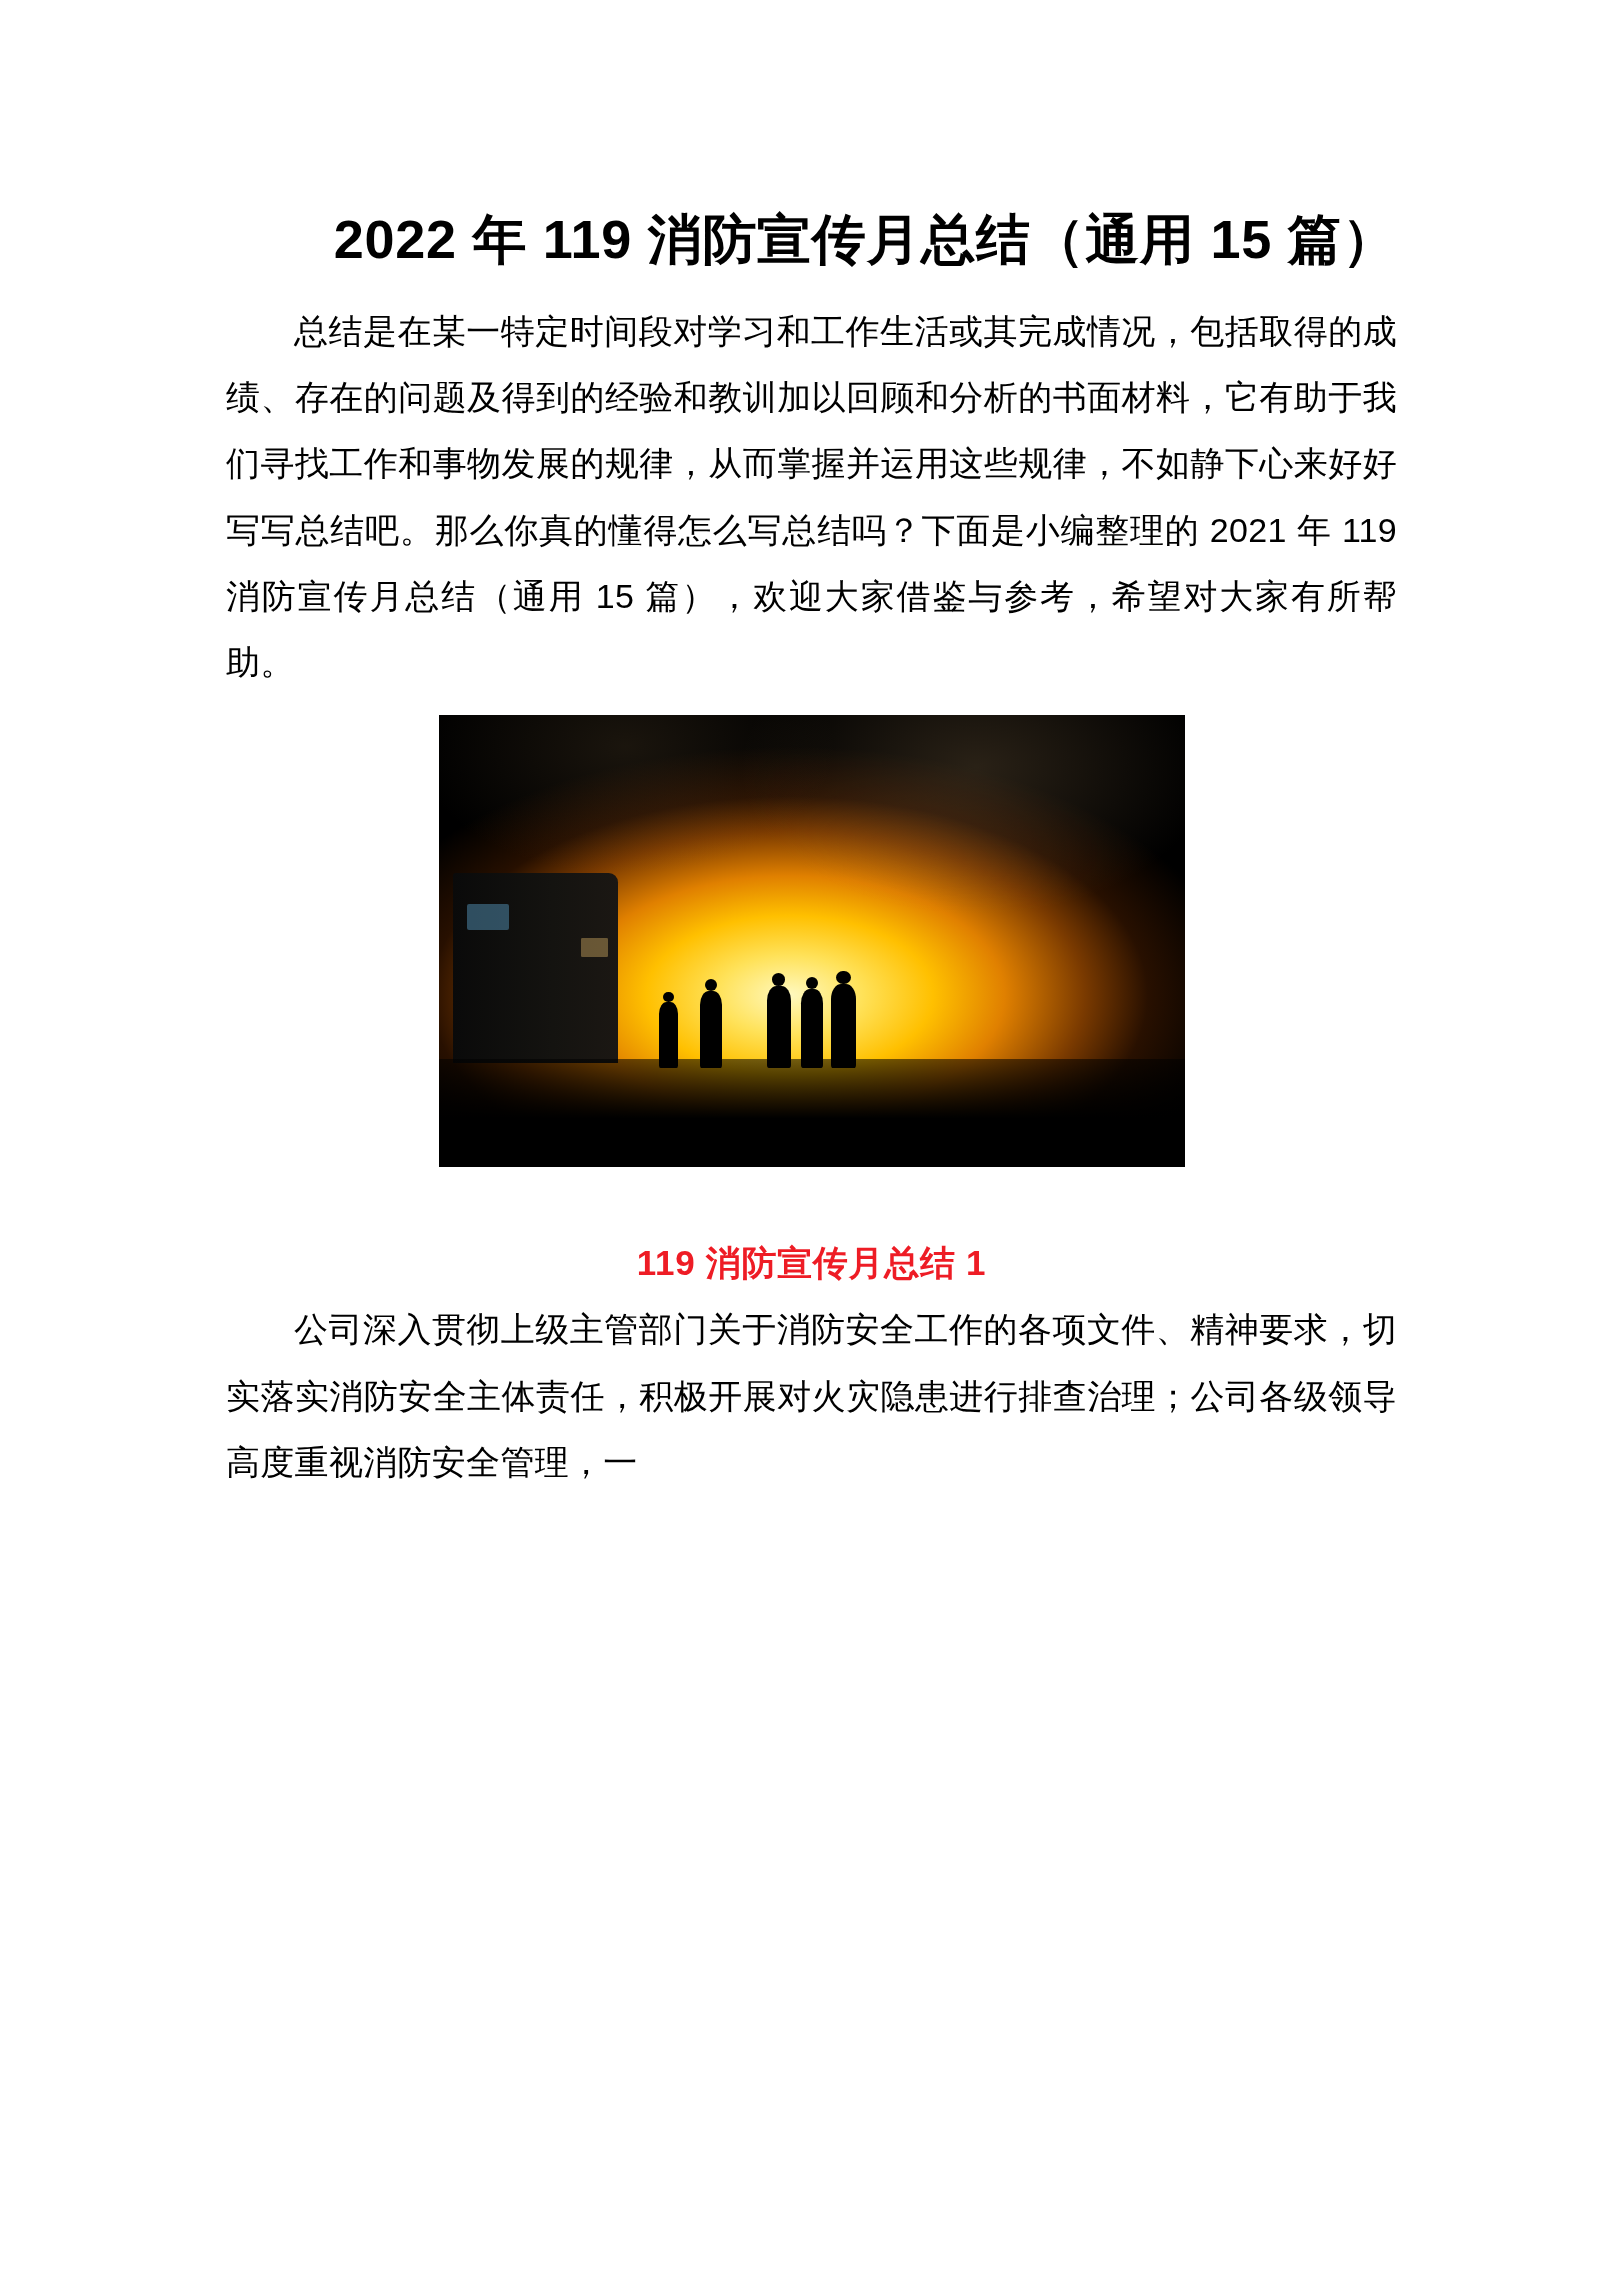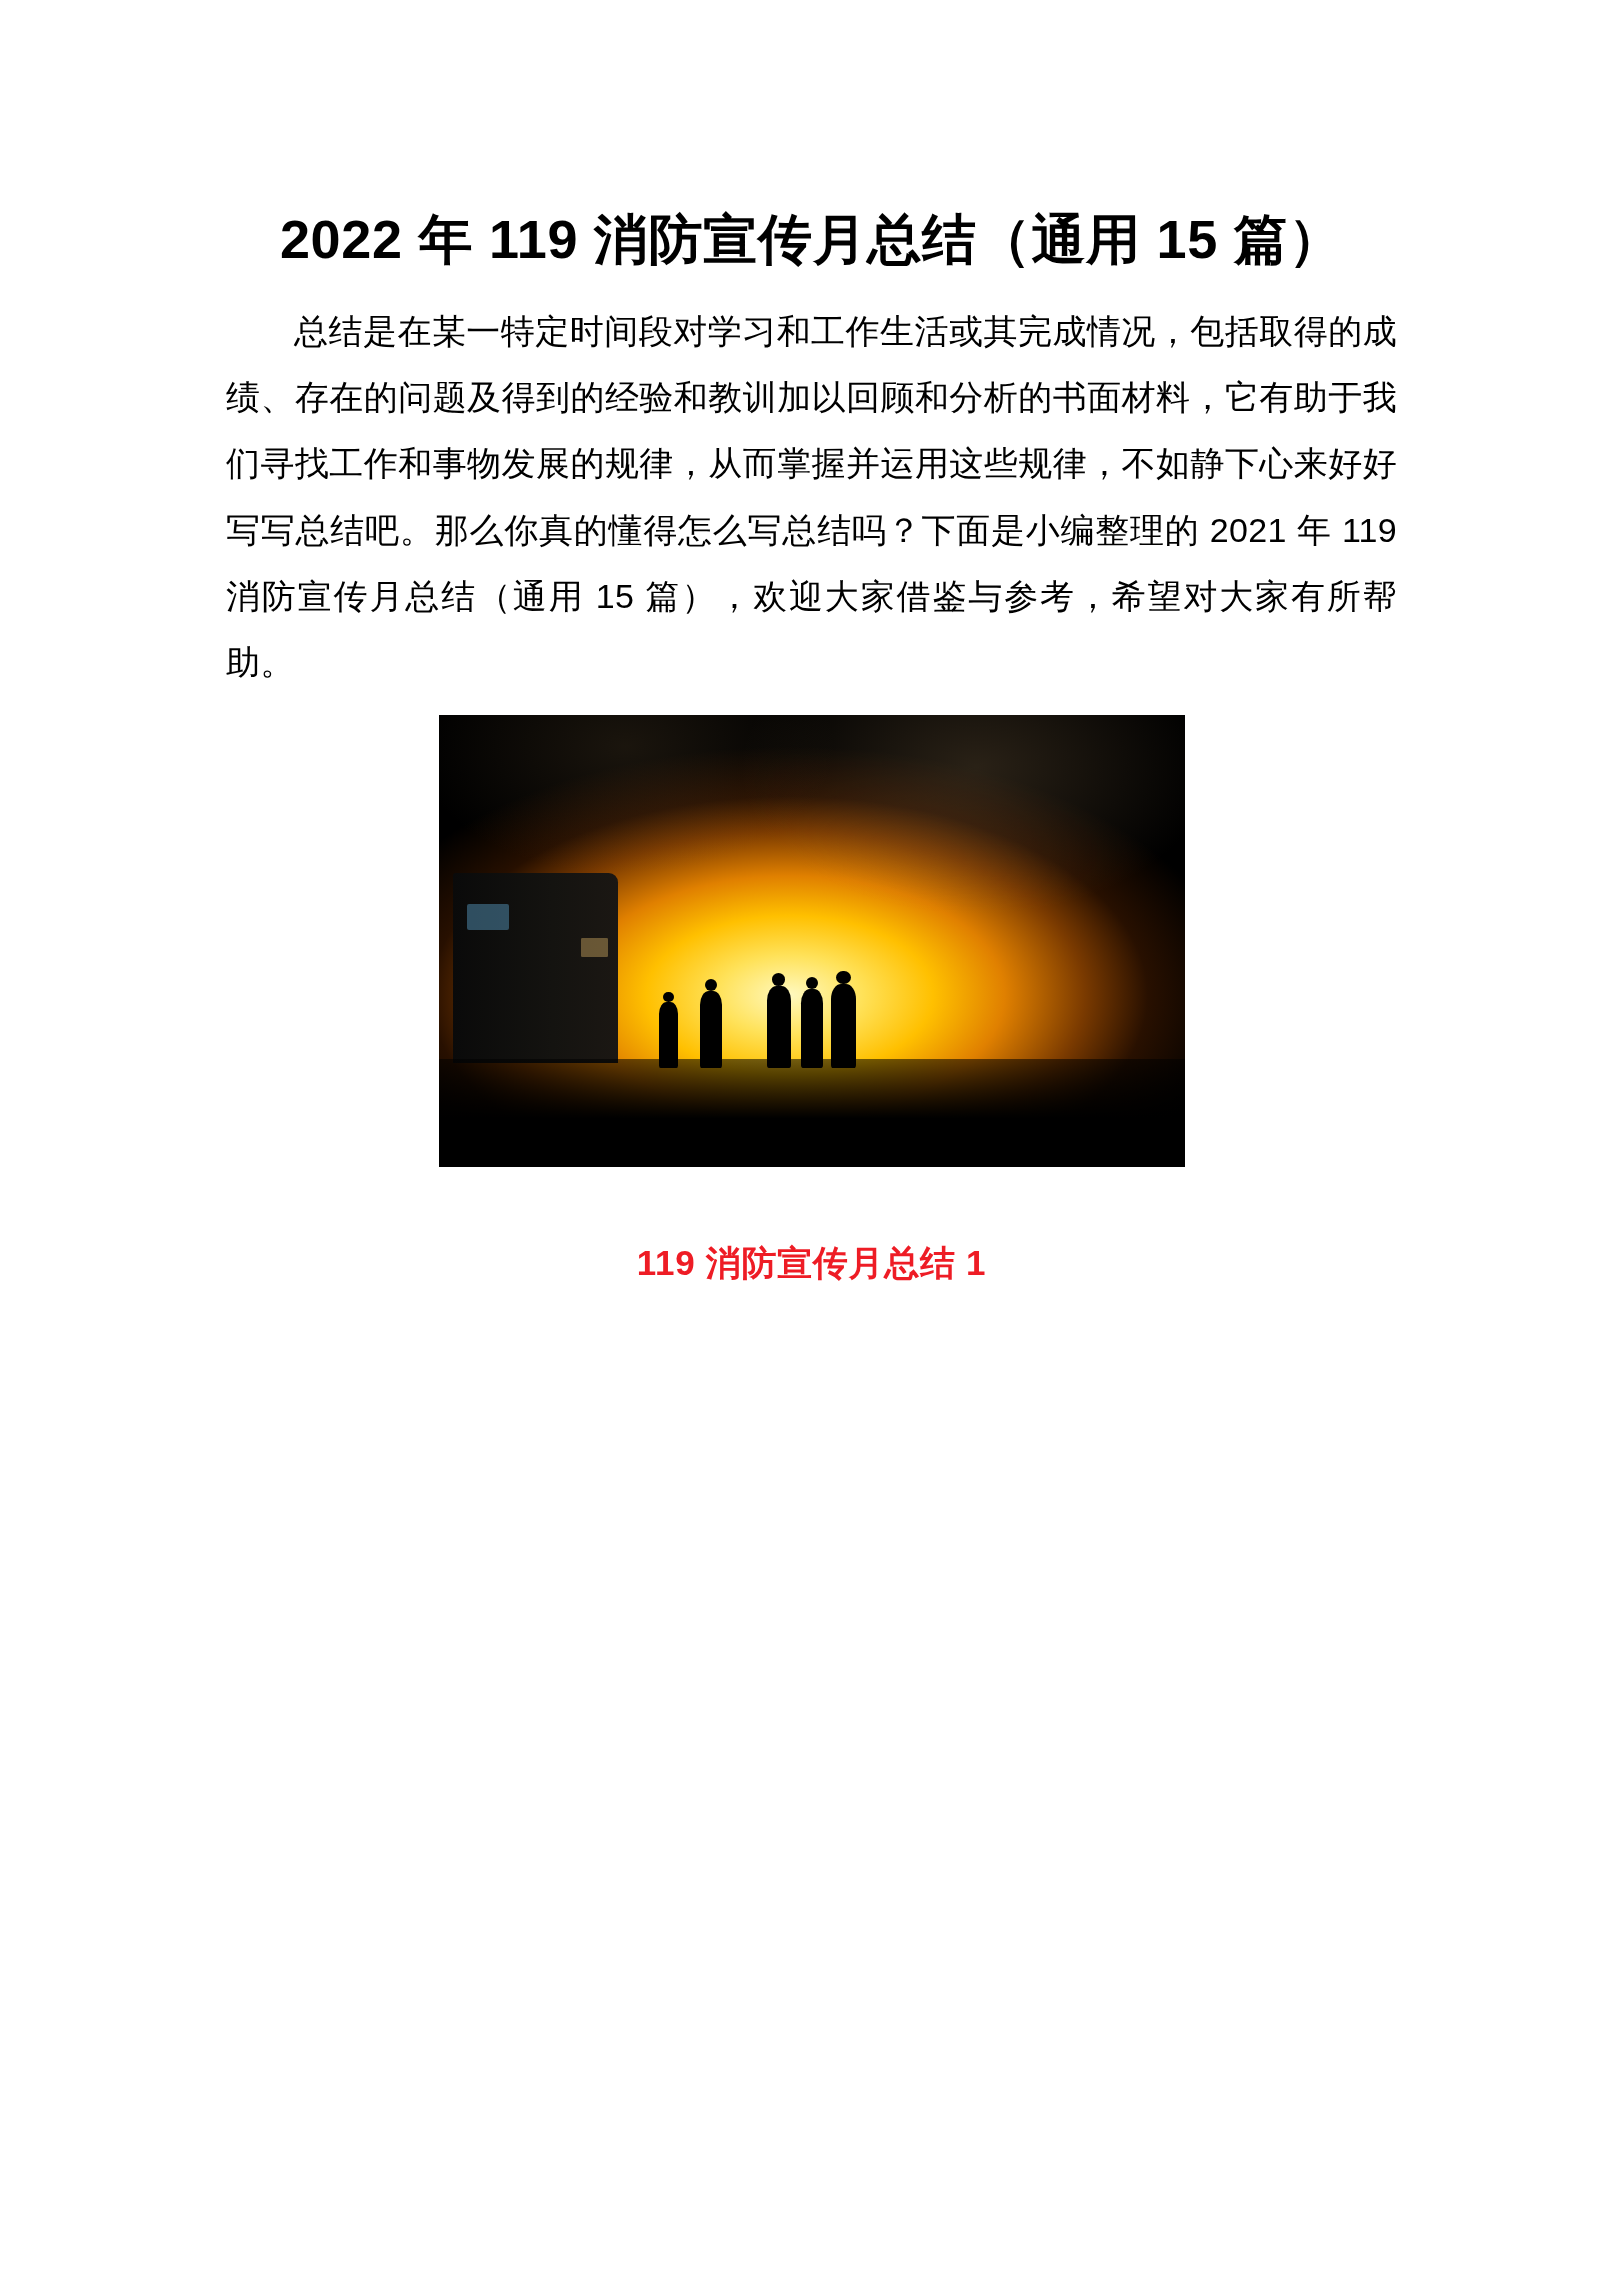--- a/index.html
+++ b/index.html
@@ -18,21 +18,21 @@
     box-sizing: border-box;
     width: 1623px;
     height: 2295px;
     padding: 196px 226px 0 226px;
     background: #ffffff;
     position: relative;
   }
   .doc-title {
     font-size: 54px;
     font-weight: bold;
-    text-align: center;
+    text-align: right;
     line-height: 1.62;
     letter-spacing: 0.7px;
     margin: 0 0 14.4px 0;
     color: #000000;
   }
   .body-para {
     font-size: 34px;
     line-height: 1.95;
     text-align: justify;
     text-justify: inter-ideograph;
@@ -163,15 +163,16 @@
         </div>
       <div class="fig f4">
           <span class="head"></span>
         </div>
       <div class="ground"></div>
     </div>
   </div>
 
   <h2 class="section-heading">119 消防宣传月总结 1</h2>
 
+  <p class="body-para section-body">公司深入贯彻上级主管部门关于消防安全工作的各项文件、精神要求，切实落实消防安全主体责任，积极开展对火灾隐患进行排查治理；公司各级领导高度重视消防安全管理，一</p>
 
 </div>
 
 
 </body></html>

